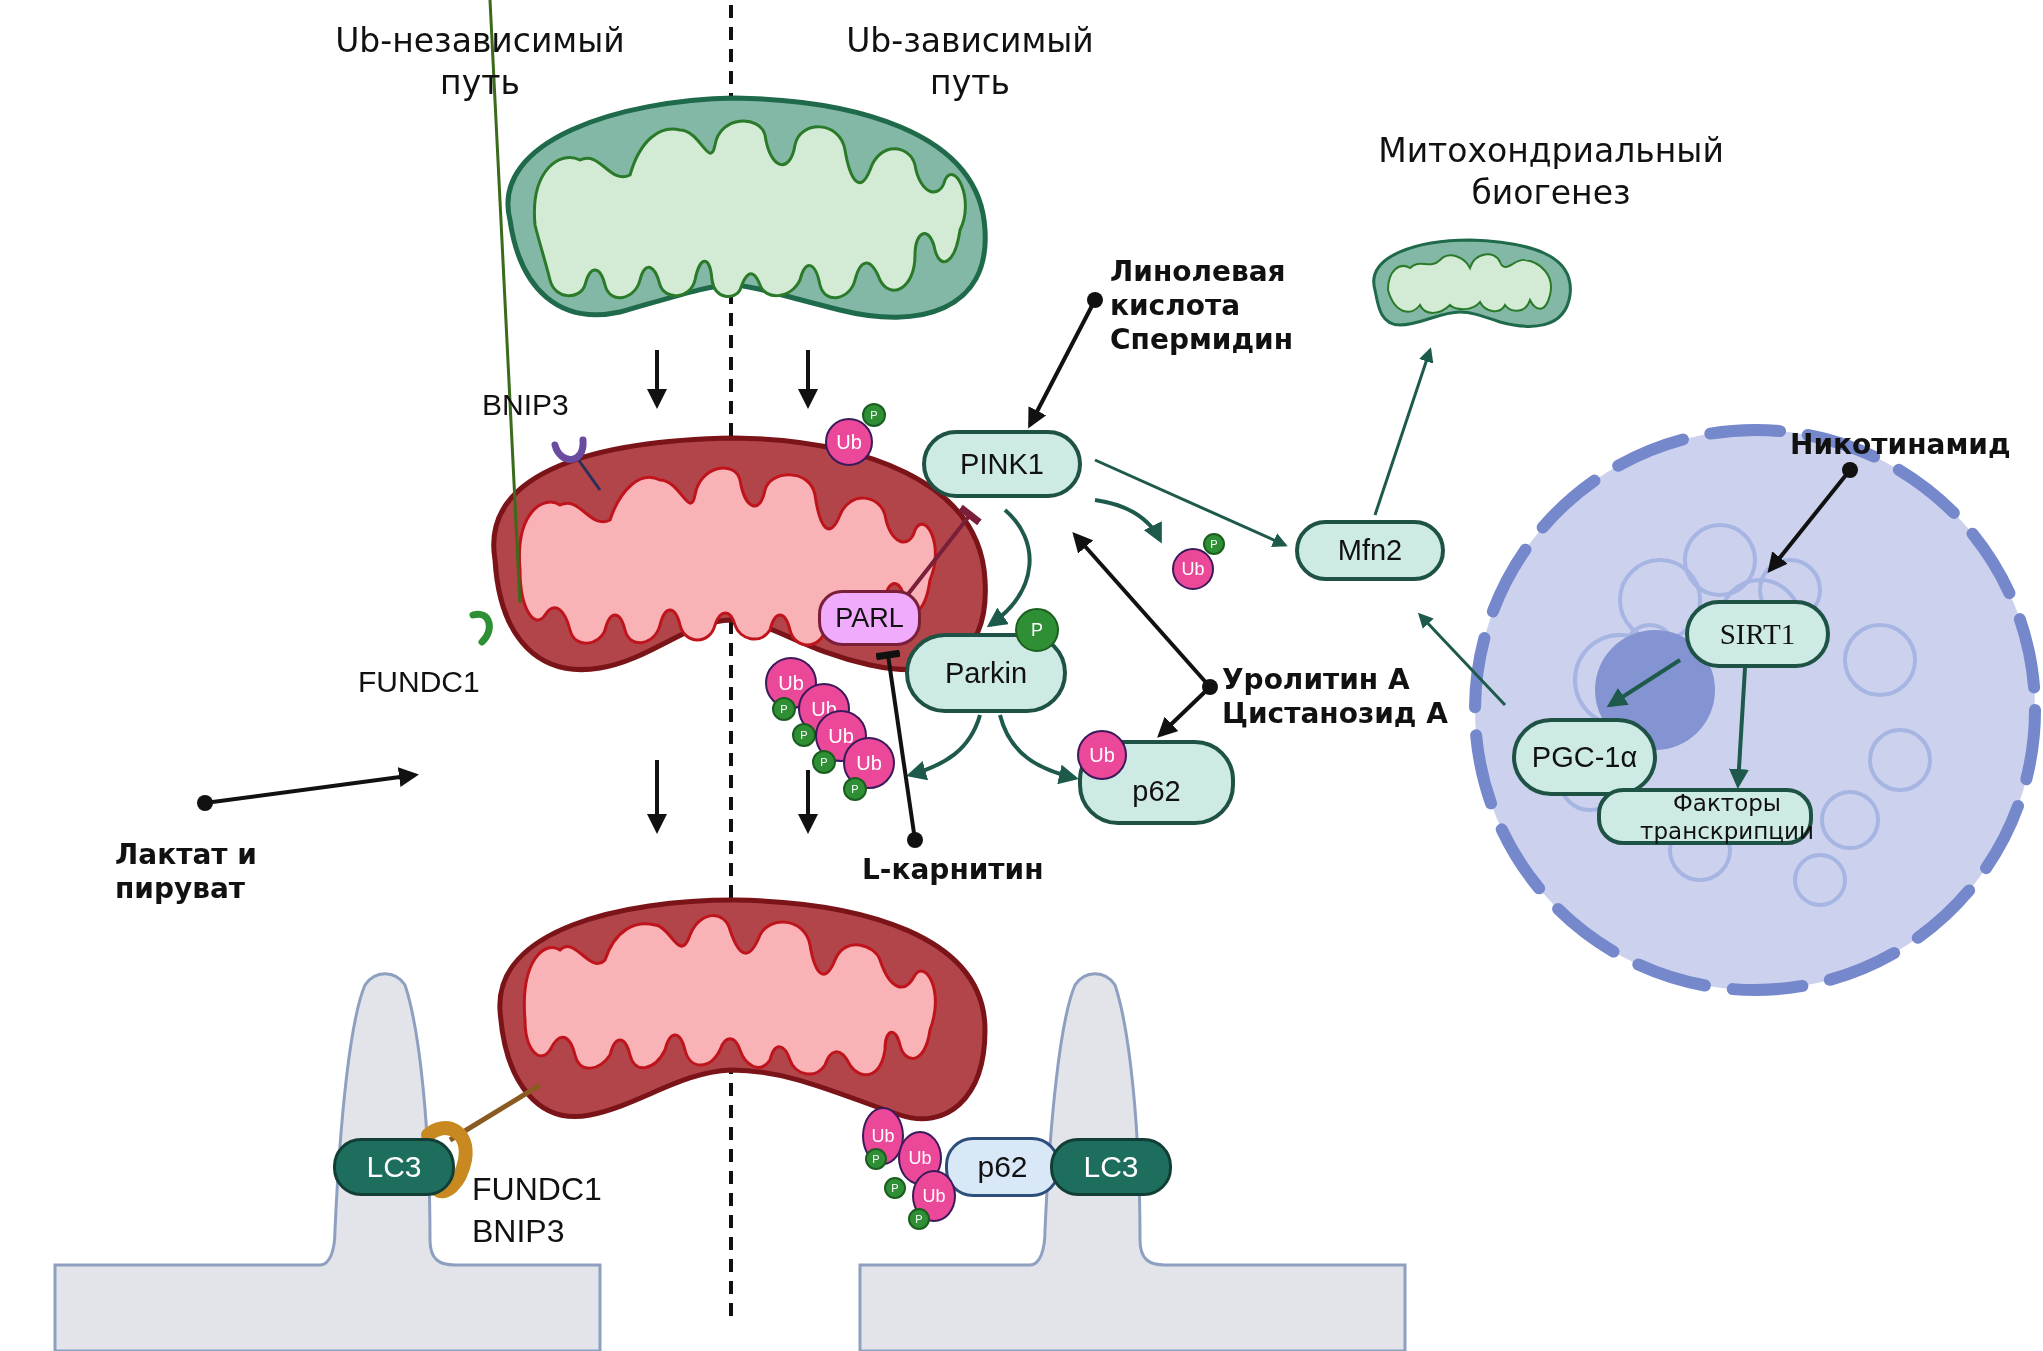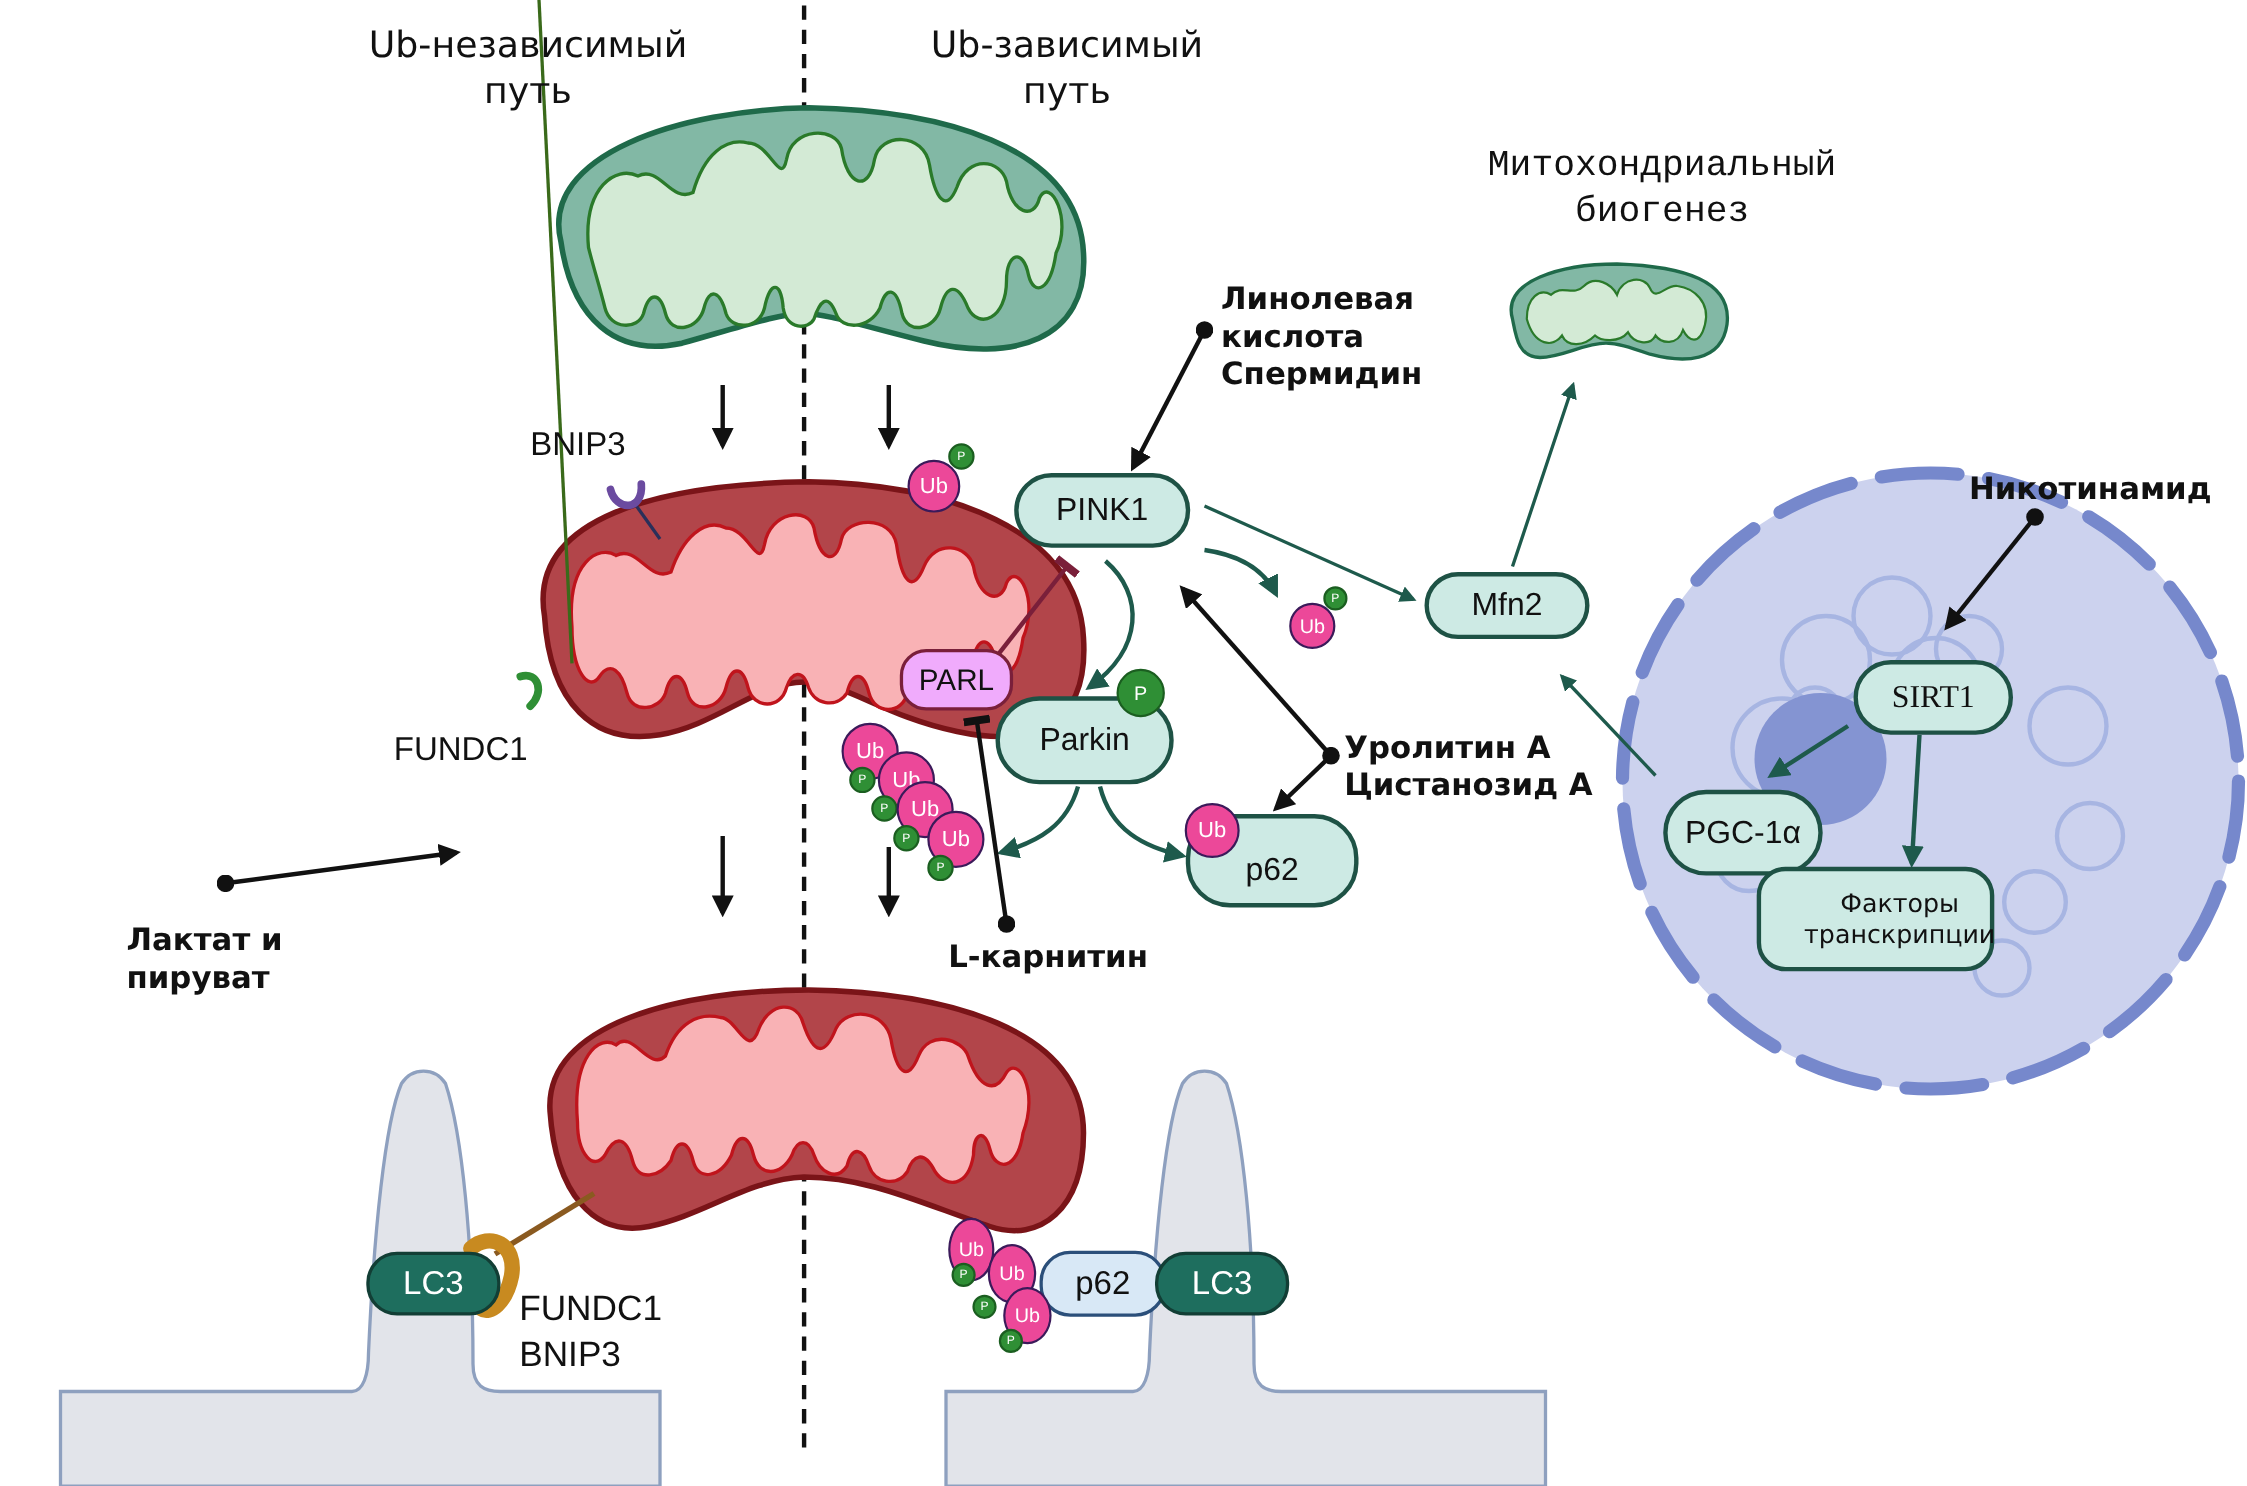--- a/index.html
+++ b/index.html
@@ -141,21 +141,21 @@
   </g>
 
   <line x1="450" y1="1140" x2="540" y2="1085" stroke="#8a5a20" stroke-width="5"></line>
   <path d="M428,1135 C445,1120 470,1130 465,1160 C460,1185 445,1195 438,1190" fill="none" stroke="#c88a20" stroke-width="14" stroke-linecap="round"></path>
 </svg>
 
 <div class="lbl title" style="left:300px; top:20px; width:360px;">Ub-независимый
 путь</div>
 <div class="lbl title" style="left:790px; top:20px; width:360px;">Ub-зависимый
 путь</div>
-<div class="lbl title" style="left:1296px; top:130px; width:430px;font-family:Liberation Mono, monospace;">Митохондриальный
+<div class="lbl title" style="left:1336px; top:130px; width:430px;">Митохондриальный
 биогенез</div>
 
 <div class="lbl prot" style="left:482px; top:388px;">BNIP3</div>
 <div class="lbl prot" style="left:358px; top:665px;">FUNDC1</div>
 
 <div class="lbl bold" style="left:1110px; top:255px;">Линолевая
 кислота
 Спермидин</div>
 <div class="lbl bold" style="left:1790px; top:428px;">Никотинамид</div>
 <div class="lbl bold" style="left:1222px; top:663px;">Уролитин А
@@ -184,21 +184,21 @@
 <div class="ub" style="left:843px; top:737px; width:52px; height:52px;">Ub</div>
 <div class="ph" style="left:843px; top:777px; width:24px; height:24px;">P</div>
 
 <div class="pill" style="left:1078px; top:740px; width:157px; height:85px; padding-top:18px;">p62</div>
 <div class="ub" style="left:1077px; top:730px; width:50px; height:50px;">Ub</div>
 
 <div class="pill" style="left:1295px; top:520px; width:150px; height:61px;">Mfn2</div>
 
 <div class="pill" style="left:1685px; top:600px; width:145px; height:68px;font-family:Liberation Serif, serif;">SIRT1</div>
 <div class="pill" style="left:1512px; top:718px; width:145px; height:78px;">PGC-1α</div>
-<div class="pill small-text" style="left:1597px; top:788px; width:216px; height:95px; border-radius:26px; white-space:pre-line;padding-left:44px;">Факторы
+<div class="pill small-text" style="left:1597px; top:788px; width:216px; height:57px; border-radius:26px; white-space:pre-line;padding-left:44px;">Факторы
 транскрипции</div>
 
 <div class="lc3" style="left:333px; top:1138px; width:122px; height:58px;">LC3</div>
 <div class="lbl prot" style="left:472px; top:1168px; white-space:pre-line; line-height:42px; font-size:32px;">FUNDC1
 BNIP3</div>
 
 <div class="p62b" style="left:945px; top:1137px; width:115px; height:60px;">p62</div>
 <div class="lc3" style="left:1050px; top:1138px; width:122px; height:58px;">LC3</div>
 <div class="ub" style="left:862px; top:1107px; width:42px; height:58px; border-radius:50%; font-size:18px;">Ub</div>
 <div class="ph" style="left:865px; top:1148px; width:22px; height:22px;">P</div>

